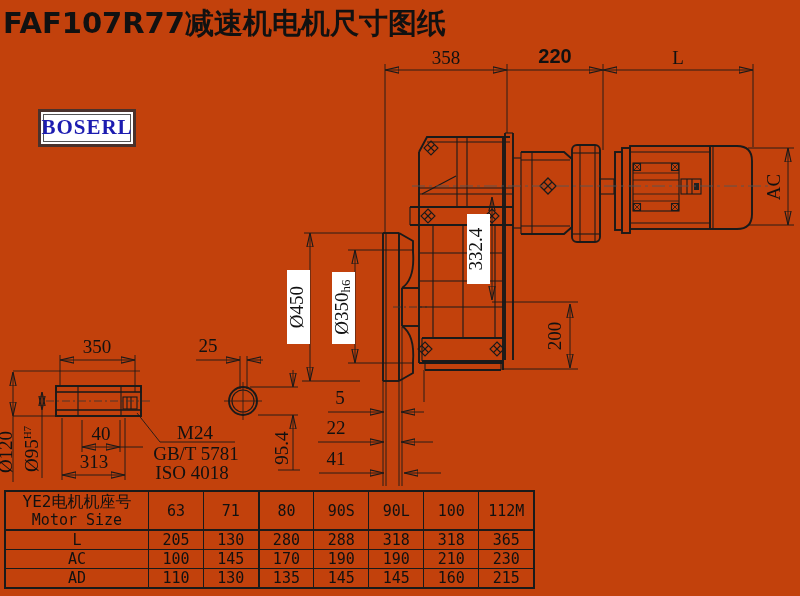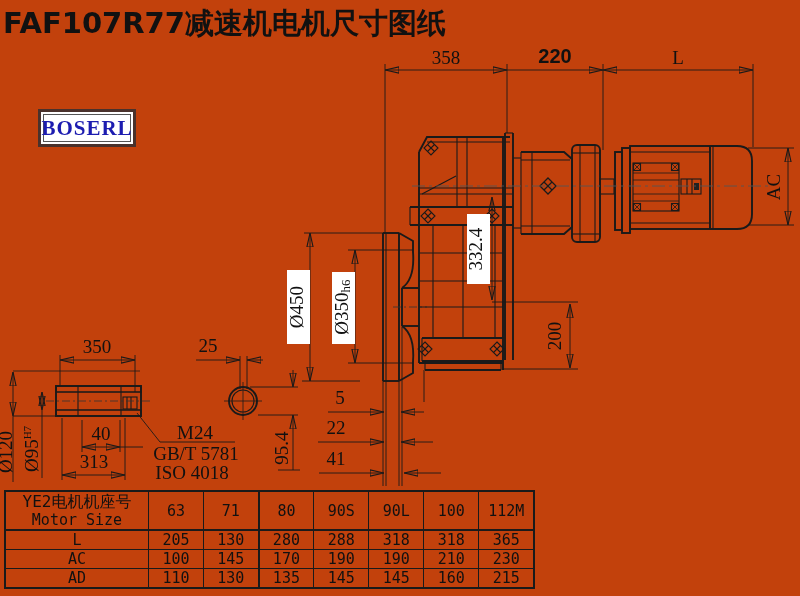--- a/index.html
+++ b/index.html
@@ -2,21 +2,21 @@
 <html><head>
 <meta charset="utf-8">
 <style>
   html,body{margin:0;padding:0;background:#fff;}
   #stage{position:relative;width:800px;height:596px;background:#c2410c;overflow:hidden;
          font-family:"Liberation Sans",sans-serif;}
   #title{position:absolute;left:3px;top:4px;font-size:29px;font-weight:bold;color:#111;
          letter-spacing:0px;white-space:nowrap;font-family:"DejaVu Sans",sans-serif;}
   #logo{position:absolute;left:38px;top:109px;width:92px;height:32px;border:3px solid #4a322c;
         background:#fff;display:flex;align-items:center;justify-content:center;}
-  #logo .inner{border:1px solid #555;width:86px;height:26px;display:flex;align-items:center;justify-content:center;}
+  #logo .inner{border:1px solid #555;width:86px;height:26px;display:flex;justify-content:center;}
   #logo span{color:#1c1cb0;font-family:"Liberation Serif",serif;font-weight:bold;font-size:21px;letter-spacing:1px;}
   svg{position:absolute;left:0;top:0;}
   svg line,svg path,svg rect,svg circle,svg polyline{stroke:#1a1a1a;fill:none;stroke-width:1.1;}
   .thick{stroke-width:1.9;}
   .thin{stroke-width:0.8;}
   .dim{stroke-width:0.9;}
   .bg{fill:#ffffff;stroke:none;}
   .fillb{fill:#222;stroke:none;}
   text{fill:#111;stroke:none;font-family:"Liberation Serif",serif;font-size:19px;}
   .bolds{font-family:"Liberation Sans",sans-serif;font-weight:bold;font-size:20px;}

